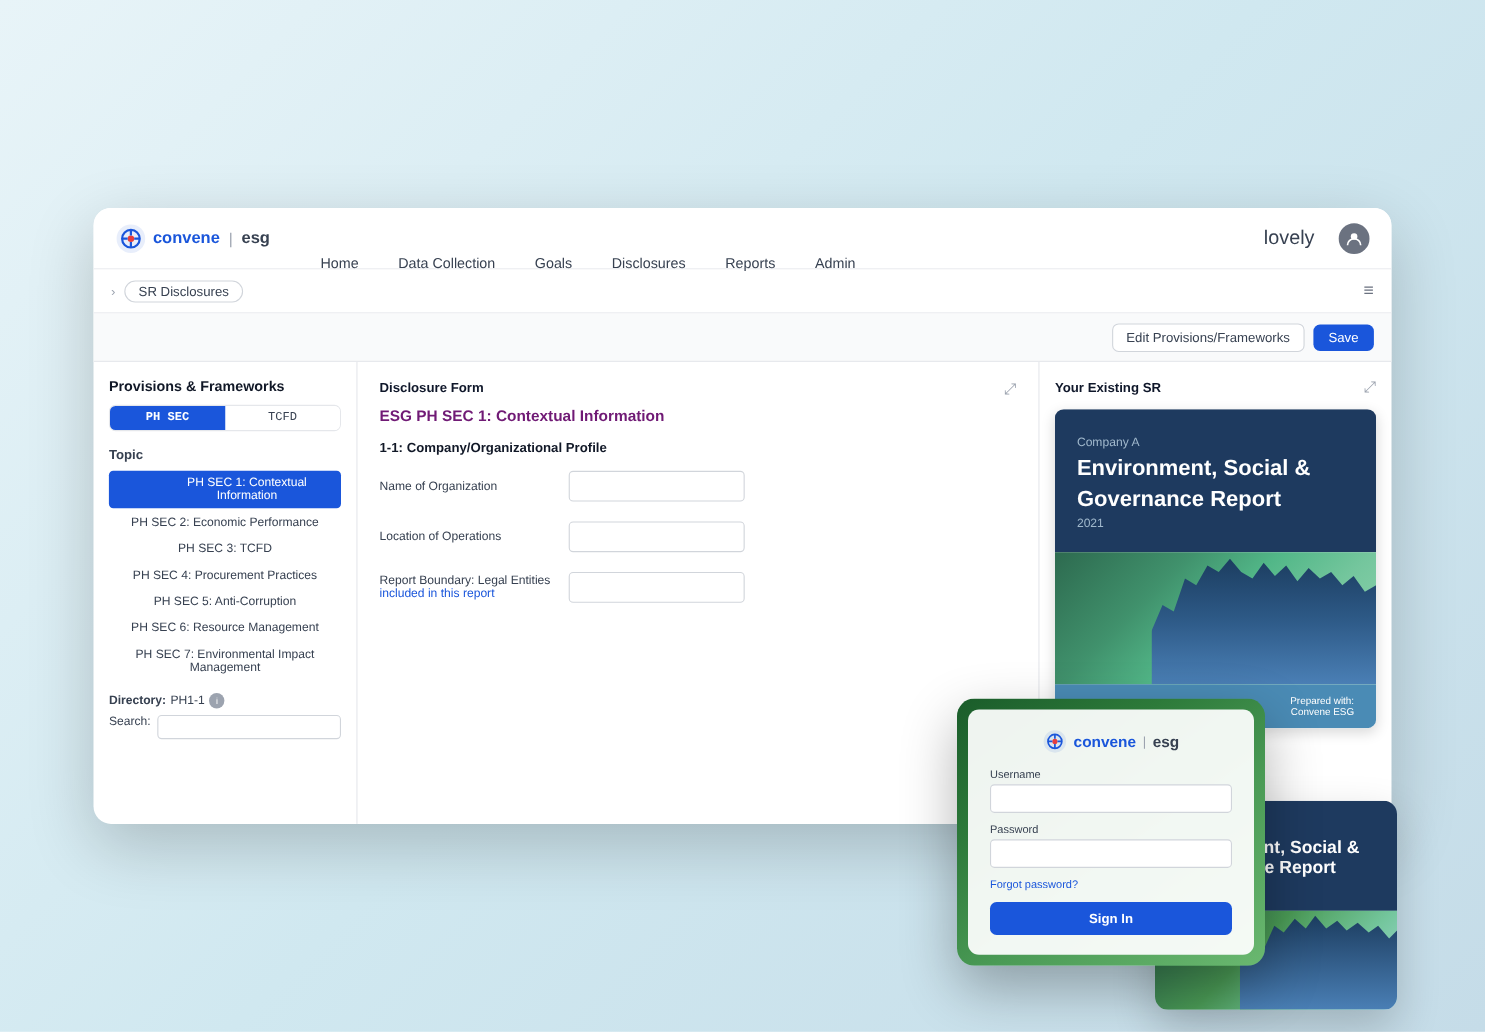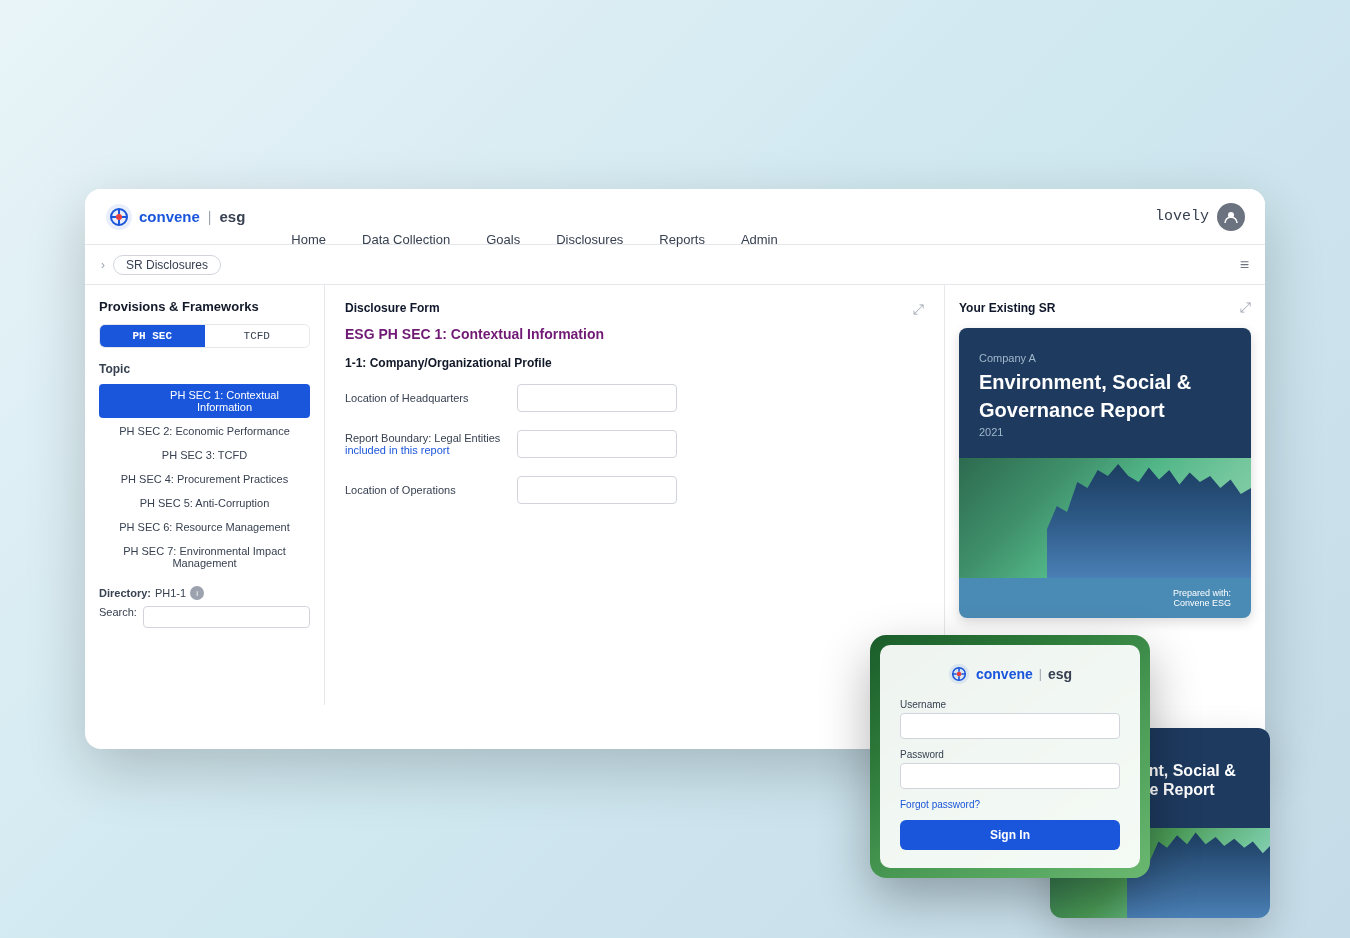--- a/index.html
+++ b/index.html
@@ -73,24 +73,23 @@
       padding: 4px 6px;
       border-radius: 4px;
       margin-top: 46px;
     }
 
     .nav-spacer { flex: 1; }
 
     .nav-user {
       display: flex;
       align-items: center;
-      gap: 8px;
-      font-size: 15px;
-      color: #374151;
-      font-family: Liberation Mono, monospace;
+      gap: 22px;
+      font-size: 18px;
+      color: #374151;
     }
 
     .avatar-circle {
       width: 28px;
       height: 28px;
       border-radius: 50%;
       background: #6b7280;
       display: flex;
       align-items: center;
       justify-content: center;
@@ -533,20 +532,24 @@
     </div>
   </nav>
 
   <div class="sub-nav">
     <span class="breadcrumb-chevron">›</span>
     <span class="breadcrumb-chip">SR Disclosures</span>
     <div class="sub-nav-spacer"></div>
     <span class="menu-icon">≡</span>
   </div>
 
+  <div class="toolbar">
+    <button class="edit-provisions-btn">Edit Provisions/Frameworks</button>
+    <button class="save-btn">Save</button>
+  </div>
 
   <div class="main-content">
 
     <div class="left-panel">
       <div class="panel-title">Provisions &amp; Frameworks</div>
 
       <div class="tab-group">
         <div class="tab-btn active">PH SEC</div>
         <div class="tab-btn inactive">TCFD</div>
       </div>
@@ -577,37 +580,37 @@
 
     <div class="middle-panel">
       <div class="panel-header">
         <span class="panel-header-title">Disclosure Form</span>
         <span class="expand-icon">⤢</span>
       </div>
 
       <div class="form-title">ESG PH SEC 1: Contextual Information</div>
       <div class="section-title">1-1: Company/Organizational Profile</div>
 
-
       <div class="form-field">
-        <span class="field-label">Location of Headquarters</span>
+        <span class="field-label">Name of Organization</span>
+        <input class="field-input" type="text" style="">
+      </div>
+
+
+      <div class="form-field">
+        <span class="field-label">Location of Operations</span>
         <input class="field-input" type="text" style="">
       </div>
 
       <div class="form-field">
         <div class="field-label-mixed">
           <span style="color:#374151;font-size:11px;">Report Boundary: Legal Entities</span>
           <br>
           <span style="color:#1a56db;font-size:11px;">included in this report</span>
         </div>
-        <input class="field-input" type="text" style="">
-      </div>
-
-      <div class="form-field">
-        <span class="field-label">Location of Operations</span>
         <input class="field-input" type="text" style="">
       </div>
     </div>
 
     <div class="right-panel" style="position:relative;">
       <div class="sr-panel-header">
         <span class="panel-header-title">Your Existing SR</span>
         <span class="expand-icon">⤢</span>
       </div>
 

